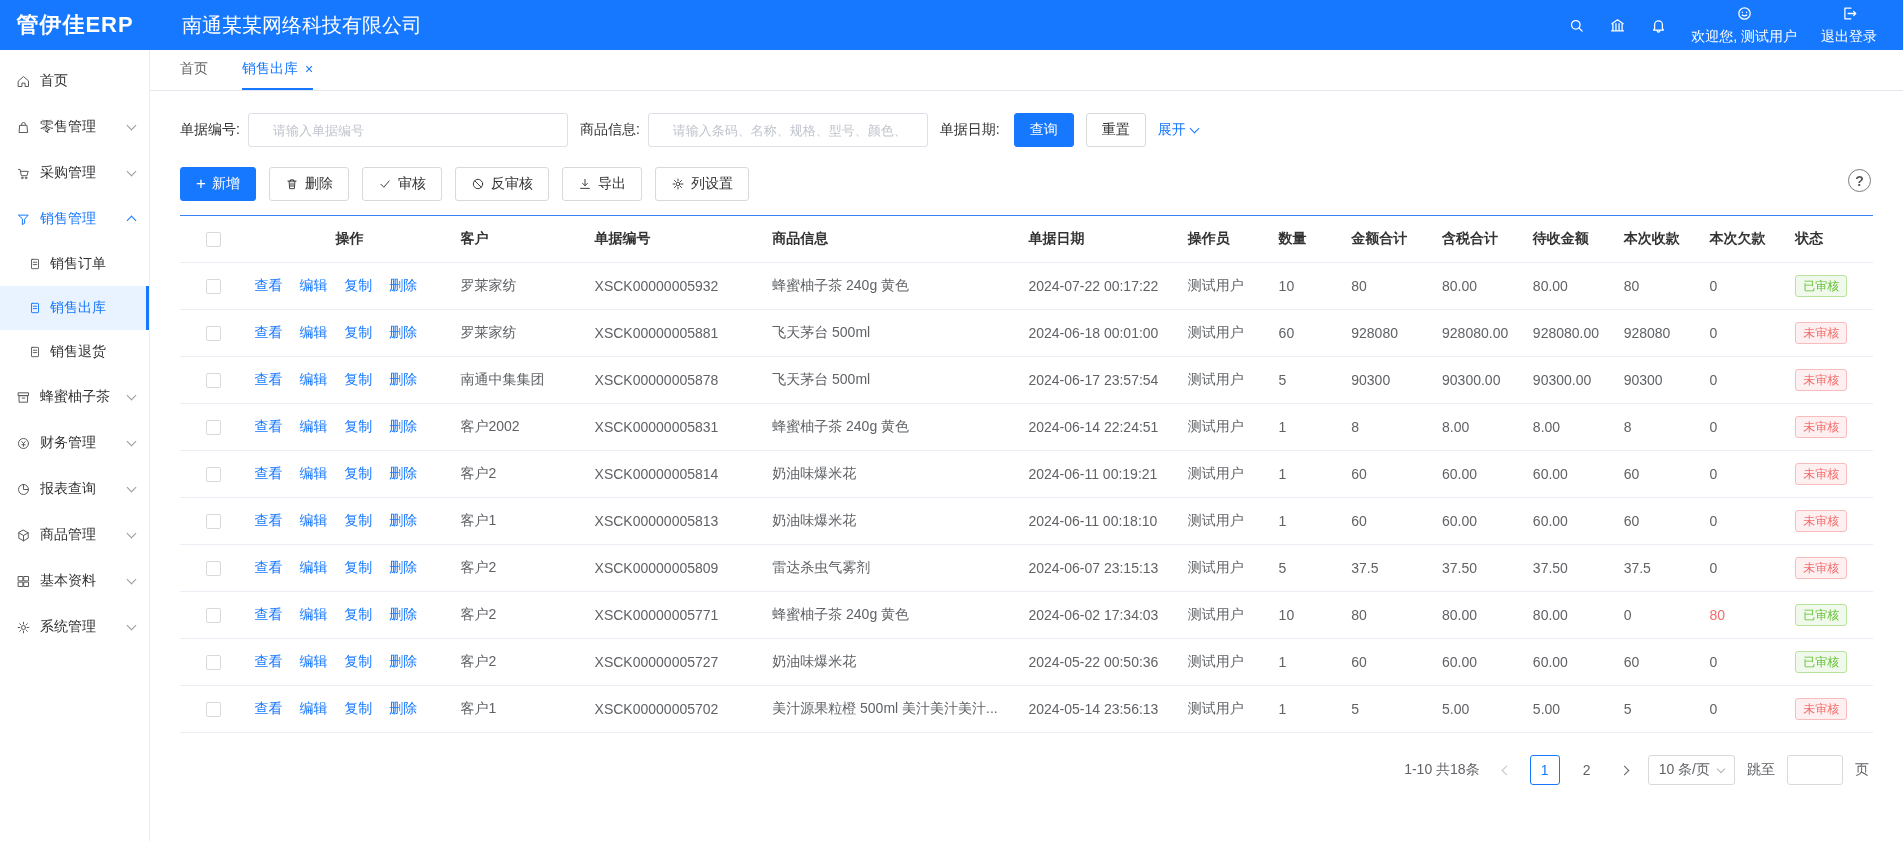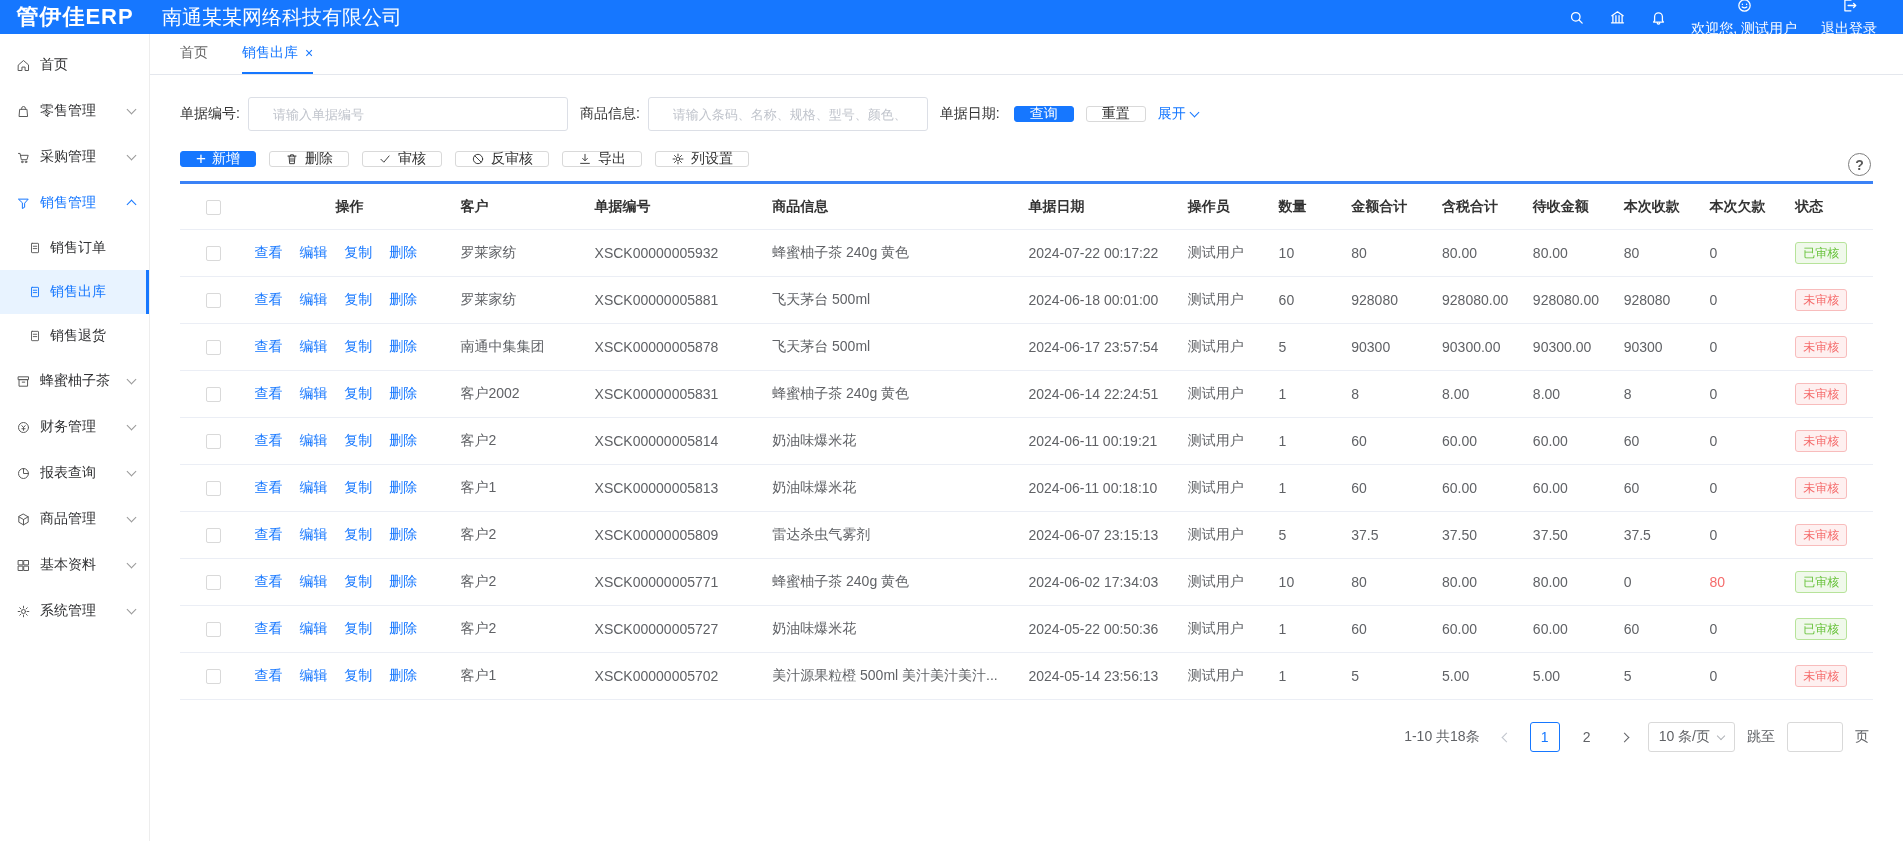--- a/index.html
+++ b/index.html
@@ -1,21 +1,21 @@
 <!DOCTYPE html>
 <html><head>
 <meta charset="utf-8">
 <style>
   * { margin:0; padding:0; box-sizing:border-box; }
   html,body { width:1903px; height:841px; overflow:hidden; }
   body { font-family:"Liberation Sans", sans-serif; font-size:14px; color:#333; background:#fff; }
   .app { width:1903px; height:841px; display:flex; flex-direction:column; }
 
   
-  .header { height:34px; background:#1677ff; display:flex; align-items:center; color:#fff; flex:0 0 auto; }
+  .header { height:50px; background:#1677ff; display:flex; align-items:center; color:#fff; flex:0 0 auto;gap:20px; }
   .logo { width:150px; text-align:center; font-size:22px; font-weight:bold; letter-spacing:1px; }
   .company { font-size:20px; margin-left:12px; }
   .header-right { margin-left:auto; display:flex; align-items:center; gap:24px; padding-right:26px; font-size:14px; }
   .hgroup { display:flex; align-items:center; gap:6px; cursor:pointer;flex-direction:column; }
   .hicon svg { width:17px; height:17px; display:block; }
 
   
   [data-icon] { display:inline-flex; align-items:center; justify-content:center; }
   [data-icon] svg { fill:none; stroke:currentColor; stroke-width:1.6; stroke-linecap:round; stroke-linejoin:round; }
   .hicon svg { stroke-width:1.8; }
@@ -55,36 +55,36 @@
   
   .filters { display:flex; align-items:center; padding:22px 30px 8px 30px; flex:0 0 auto; }
   .f-label { font-weight:normal; color:#333; font-size:14px; white-space:nowrap; }
   .f-input { height:34px; border:1px solid #dcdfe6; border-radius:3px; padding:0 24px; font-size:13px; color:#0c4a6e; outline:none; margin-left:8px; font-family:"Liberation Sans",sans-serif; }
   .f-input::placeholder { color:#c0c4cc; }
   .in-billno { width:320px; }
   .in-product { width:280px; }
   .gap { width:12px; flex:0 0 auto; }
   .gap-lg { width:14px; flex:0 0 auto; }
   .daterange { height:34px; width:318px; border:1px solid #dcdfe6; border-radius:3px; display:flex; align-items:center; justify-content:center; gap:18px; font-size:13px; color:#606266; margin-left:8px; cursor:pointer; }
-  .btn { height:16px; border:1px solid #d9d9d9; border-radius:3px; background:#fff; padding:0 15px; font-size:14px; color:#333; display:inline-flex; align-items:center; gap:6px; cursor:pointer; font-family:"Liberation Sans",sans-serif; white-space:nowrap; }
+  .btn { height:34px; border:1px solid #d9d9d9; border-radius:3px; background:#fff; padding:0 15px; font-size:14px; color:#333; display:inline-flex; align-items:center; gap:6px; cursor:pointer; font-family:"Liberation Sans",sans-serif; white-space:nowrap; }
   .btn.primary { background:#1677ff; border-color:#1677ff; color:#fff; }
   .link-expand { color:#1677ff; display:inline-flex; align-items:center; gap:5px; cursor:pointer; font-size:14px; text-decoration:none; }
   .link-expand .chev { color:#1677ff; }
 
   
   .toolbar { display:flex; align-items:center; gap:13px; padding:12px 30px 14px 30px; position:relative; flex:0 0 auto; }
   .btn .bicon svg { width:14px; height:14px; }
   .btn .plus-glyph { font-size:17px; line-height:1; margin-top:-2px; }
   .help-circle { position:absolute; right:32px; top:14px; width:23px; height:23px; border:1.6px solid #7d7d7d; border-radius:50%; color:#5a5a5a; display:flex; align-items:center; justify-content:center; font-size:14px; font-weight:bold; cursor:pointer; }
 
   
   .table-wrap { padding:0 30px; flex:0 0 auto; }
   table { width:100%; border-collapse:collapse; table-layout:fixed; }
   th, td { border-bottom:1px solid #ebeef5; height:47px; padding:0 8px; text-align:left; font-size:14px; color:#606266; overflow:hidden; white-space:nowrap; text-overflow:ellipsis; }
-  th { color:#333; font-weight:bold; border-top:3px solid #3b82f6; }
+  th { color:#333; font-weight:bold; border-top:1px solid #3b82f6; }
   .col-cb { text-align:center; }
   .th-center { text-align:center; }
   .cb { display:inline-block; width:15px; height:15px; border:1px solid #d9d9d9; border-radius:2px; background:#fff; vertical-align:middle; cursor:pointer; }
   .col-actions a { color:#1677ff; text-decoration:none; margin-right:13px; cursor:pointer; }
   .col-actions a:last-child { margin-right:0; }
   .badge { display:inline-block; padding:4px 7px; font-size:12px; border-radius:3px; border:1px solid; line-height:1; }
   .badge.green { color:#67c23a; background:#f0f9eb; border-color:#b7e39a; }
   .badge.red { color:#f56c6c; background:#fef0f0; border-color:#f8bcbc; }
   td.owed-red { color:#f56c6c; }
 

